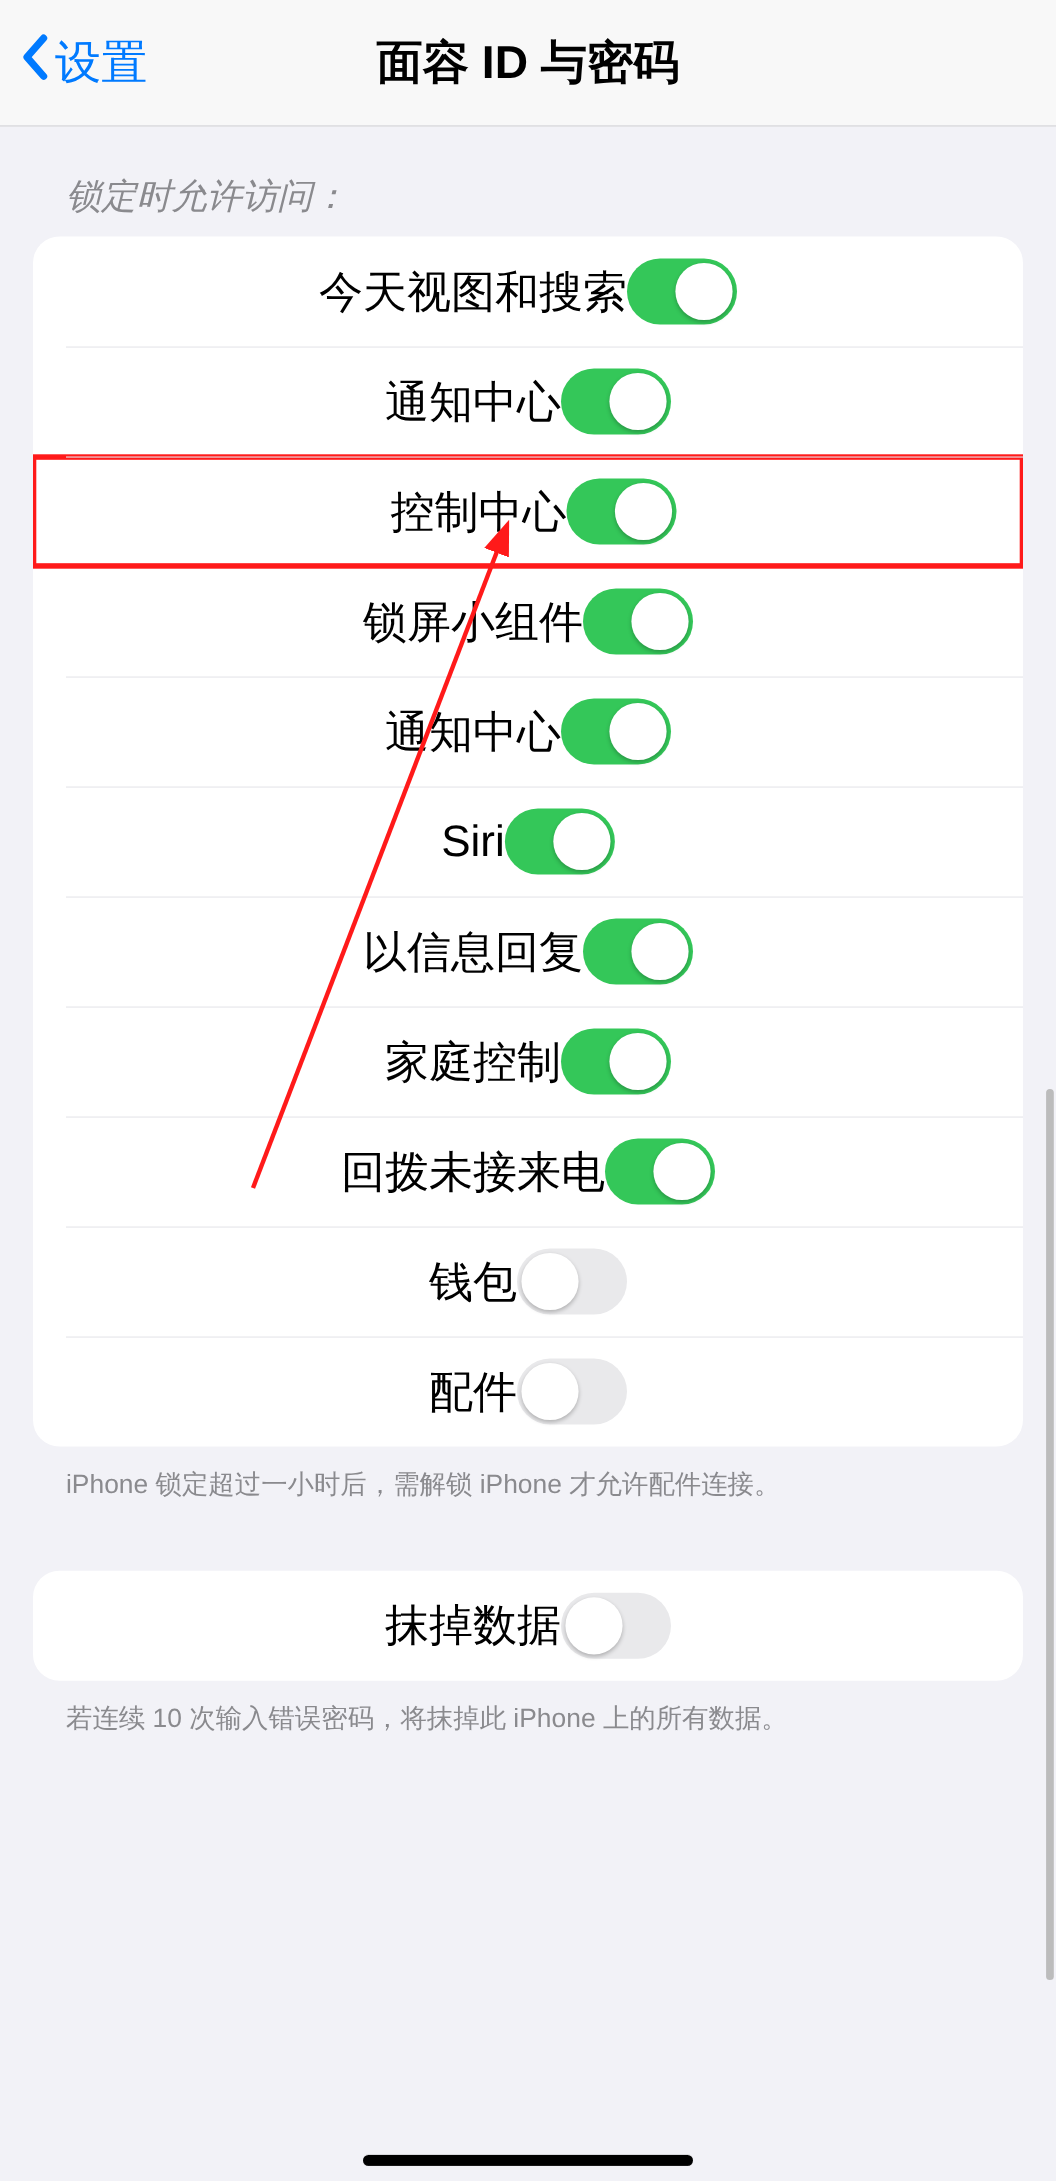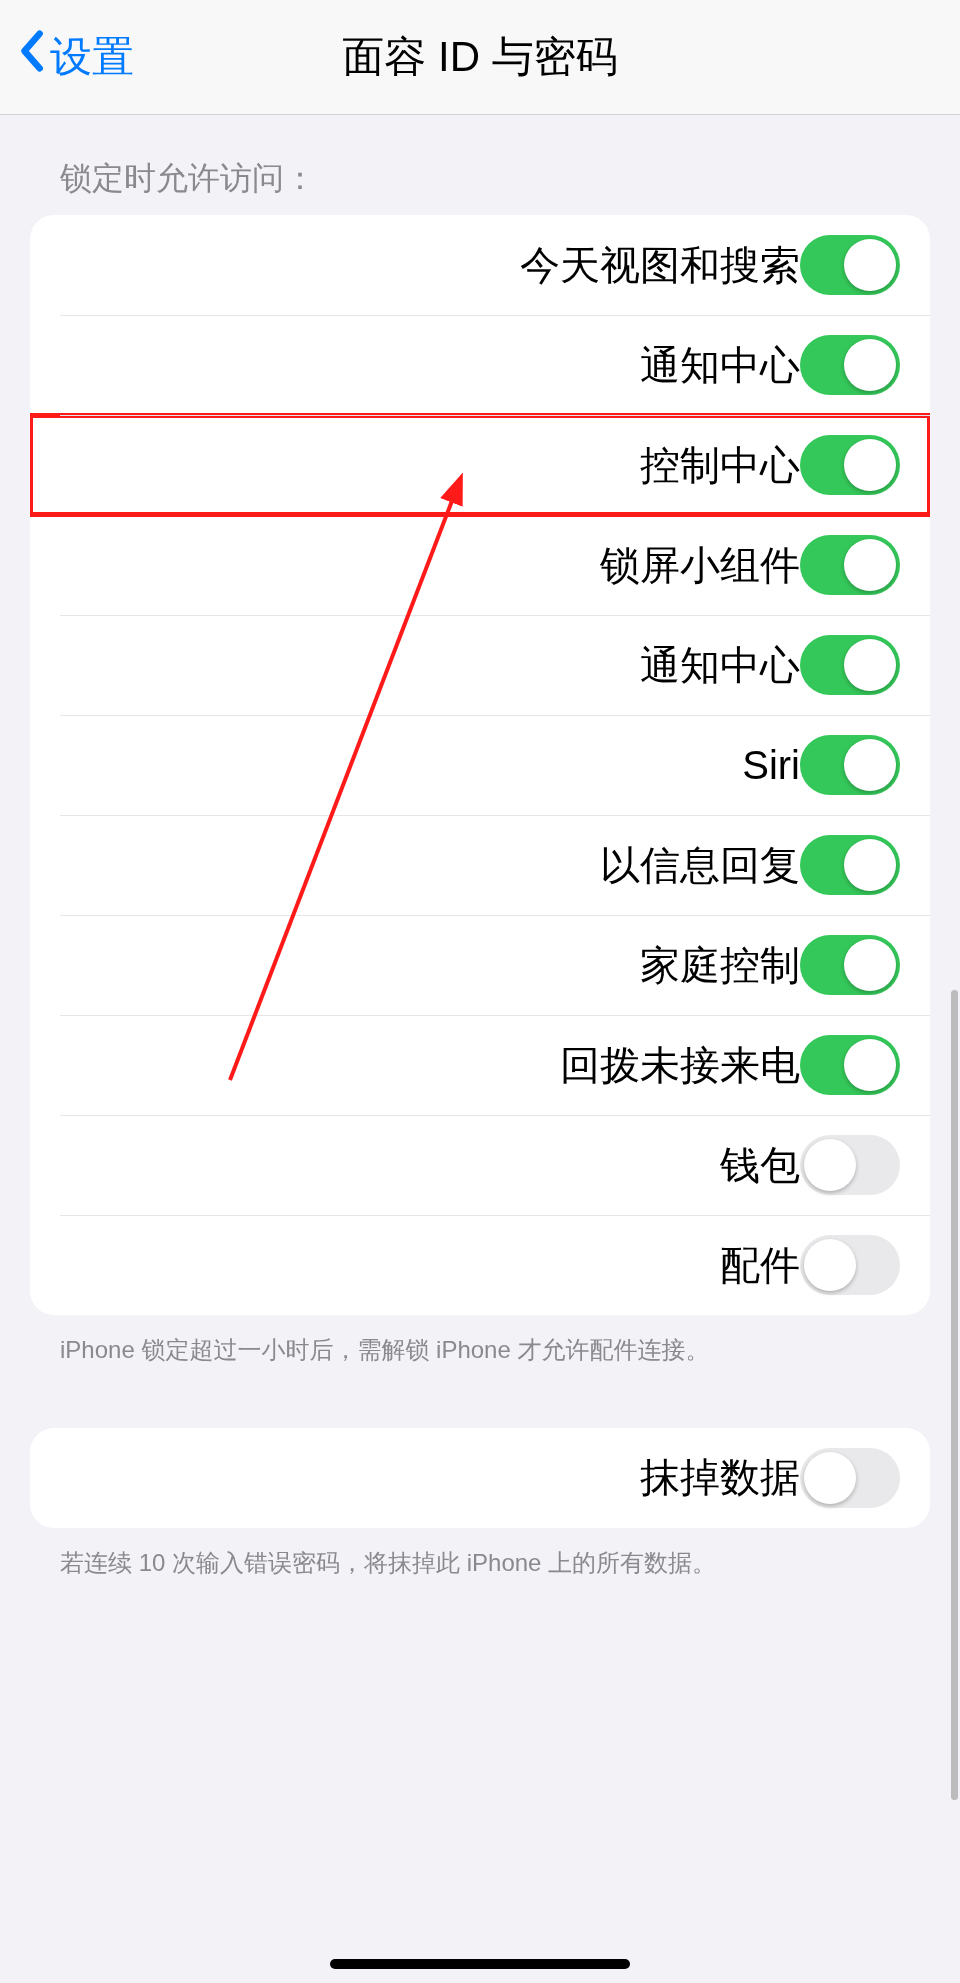--- a/index.html
+++ b/index.html
@@ -19,43 +19,43 @@
     padding: 0 20px;
   }
   .back {
     display: flex;
     align-items: center;
     gap: 6px;
     color: #007aff;
     font-size: 42px;
     position: absolute;
     left: 18px;
-    font-family: Liberation Mono, monospace;
   }
   .back svg { width: 26px; height: 44px; }
   .title {
     margin: 0 auto;
     font-size: 42px;
-    font-weight: 400;
+    font-weight: 700;
   }
   .content { padding: 0 30px; }
   .section-header {
     color: #8a8a8e;
     font-size: 32px;
     padding: 42px 30px 14px;
+    font-style: italic;
   }
   .group {
     background: #fff;
     border-radius: 24px;
     overflow: hidden;
   }
   .row {
     display: flex;
     align-items: center;
-    justify-content: flex-end;
+    justify-content: center;
     padding: 20px 30px;
     min-height: 86px;
     font-size: 40px;
     position: relative;
   }
   .row + .row::before {
     content: "";
     position: absolute;
     left: 30px; right: 0; top: 0;
     height: 1px;

